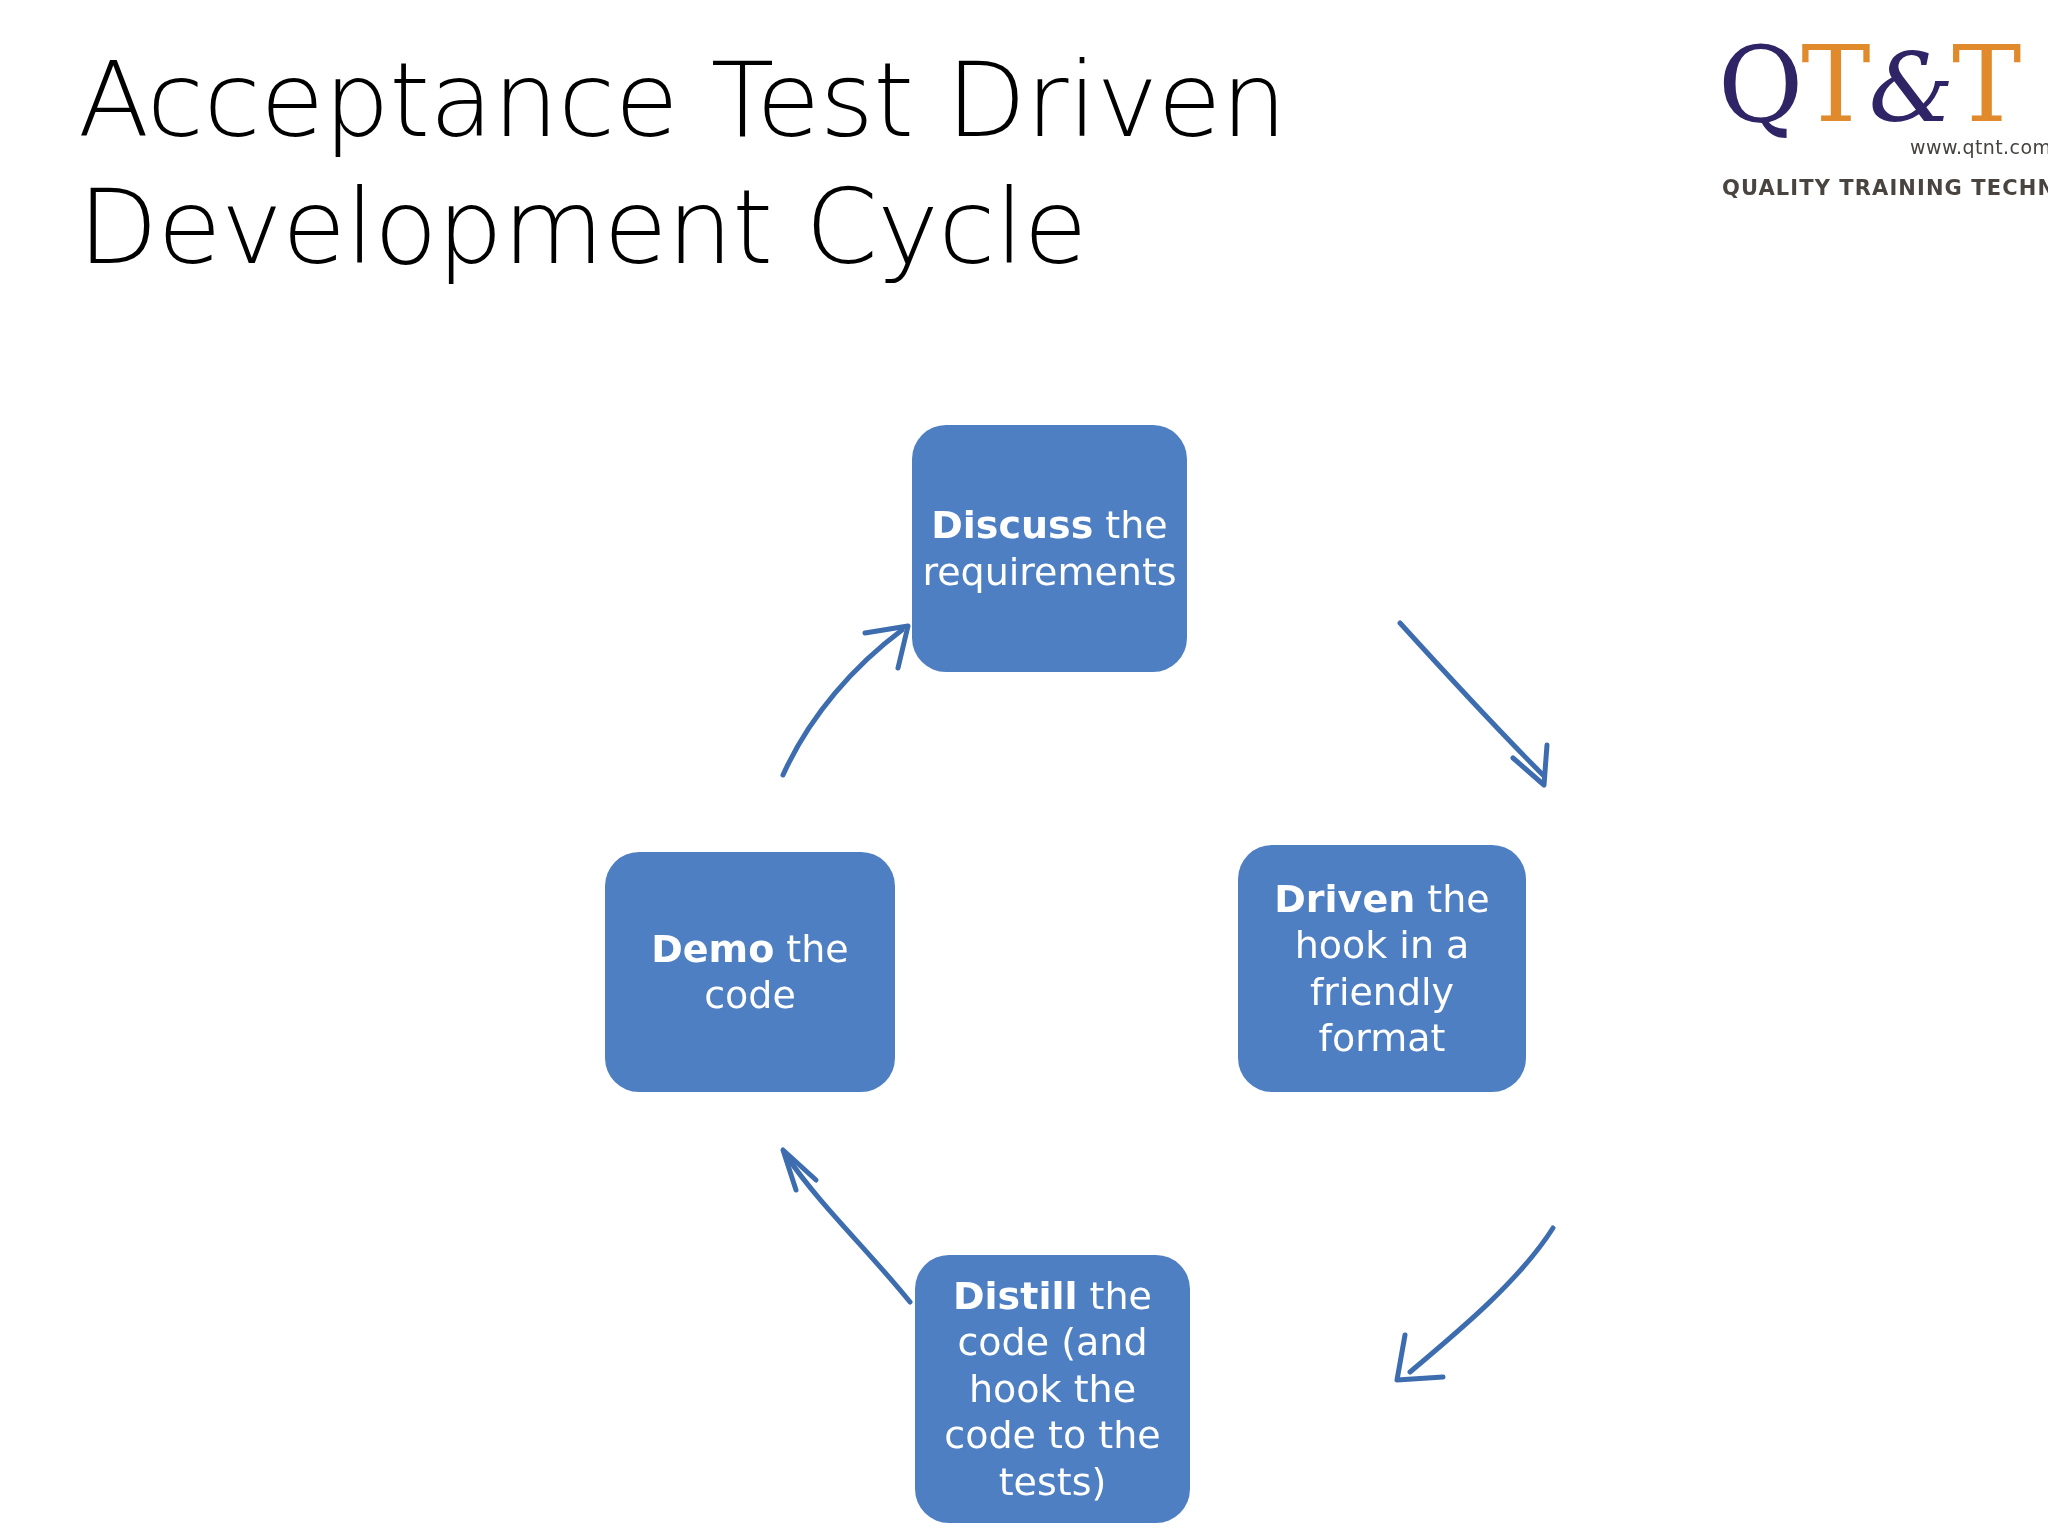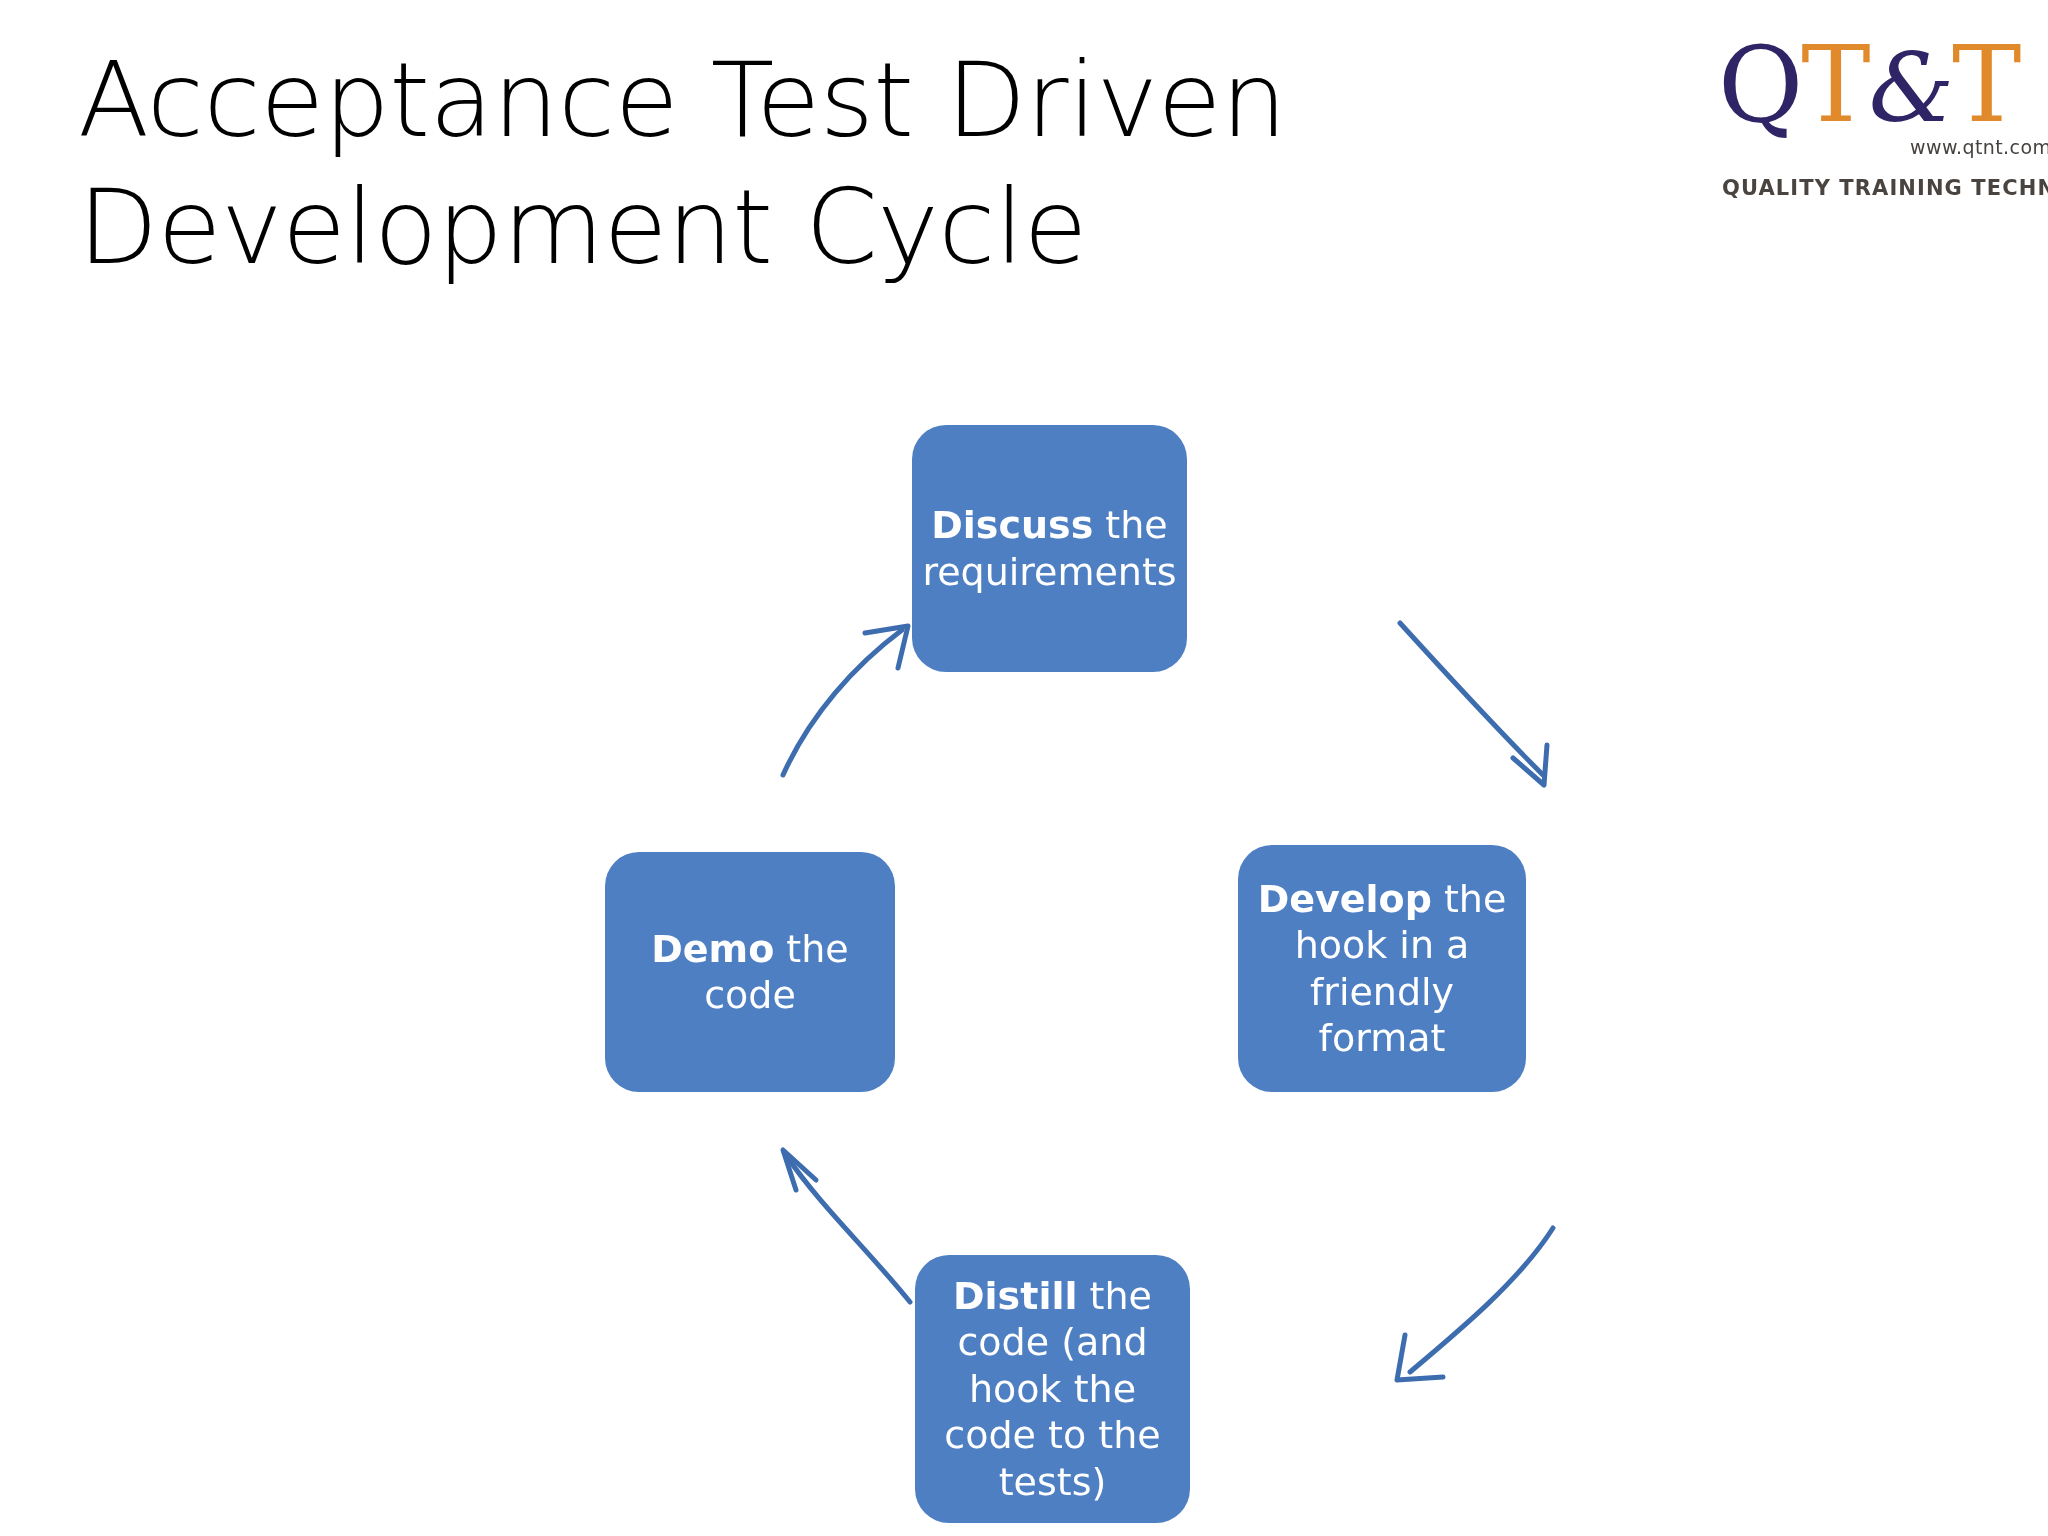--- a/index.html
+++ b/index.html
@@ -178,21 +178,21 @@
     </svg>
 
     <div class="node" id="node-discuss">
       <span class="nd-text">
         <b>Discuss</b><span> the requirements</span>
       </span>
     </div>
 
     <div class="node" id="node-distill">
       <span class="nd-text">
-        <b>Develop</b><span> the hook in a friendly format</span>
+        <b>Driven</b><span> the hook in a friendly format</span>
       </span>
     </div>
 
     <div class="node" id="node-develop">
       <span class="nd-text">
         <b>Distill</b><span> the code (and hook the code to the tests)</span>
       </span>
     </div>
 
     <div class="node" id="node-demo">

